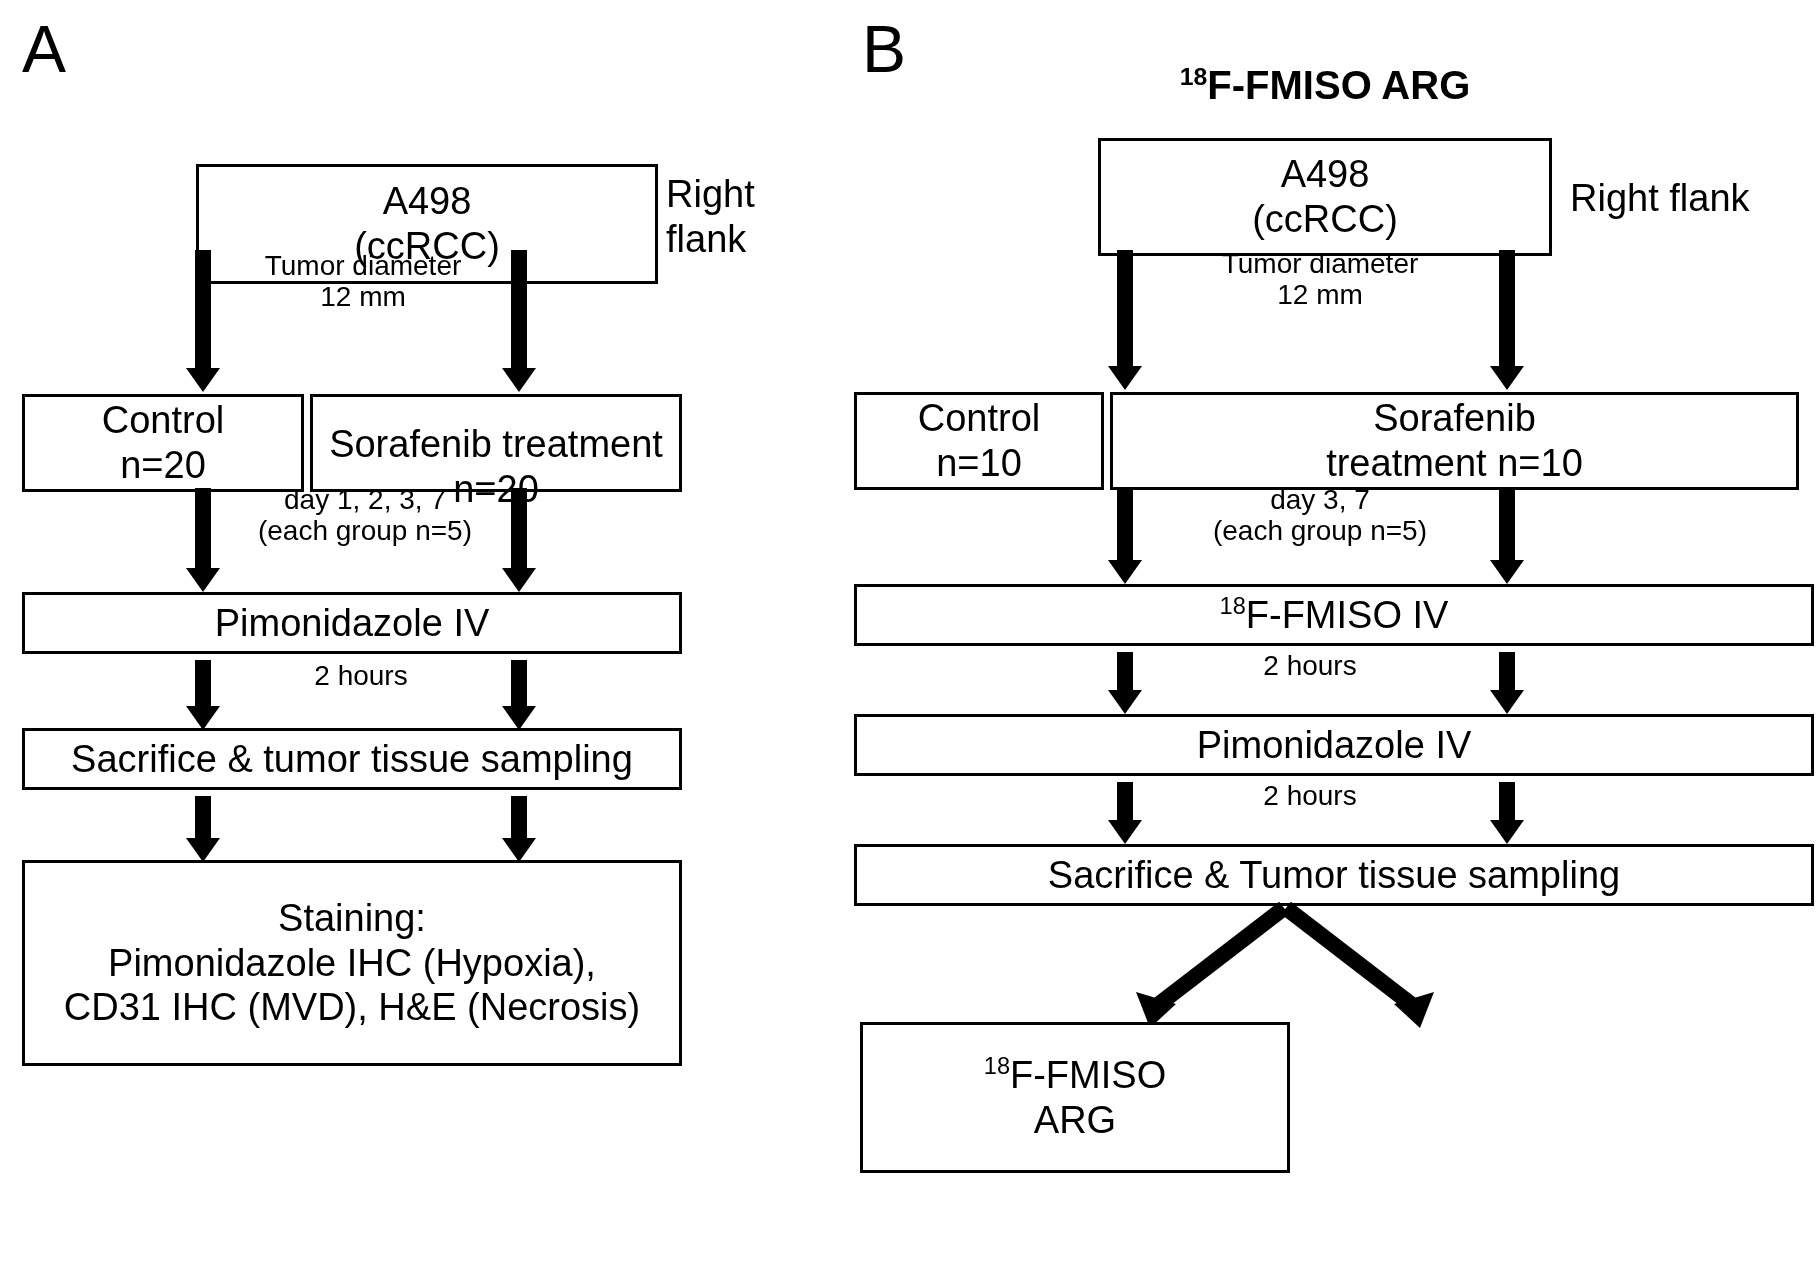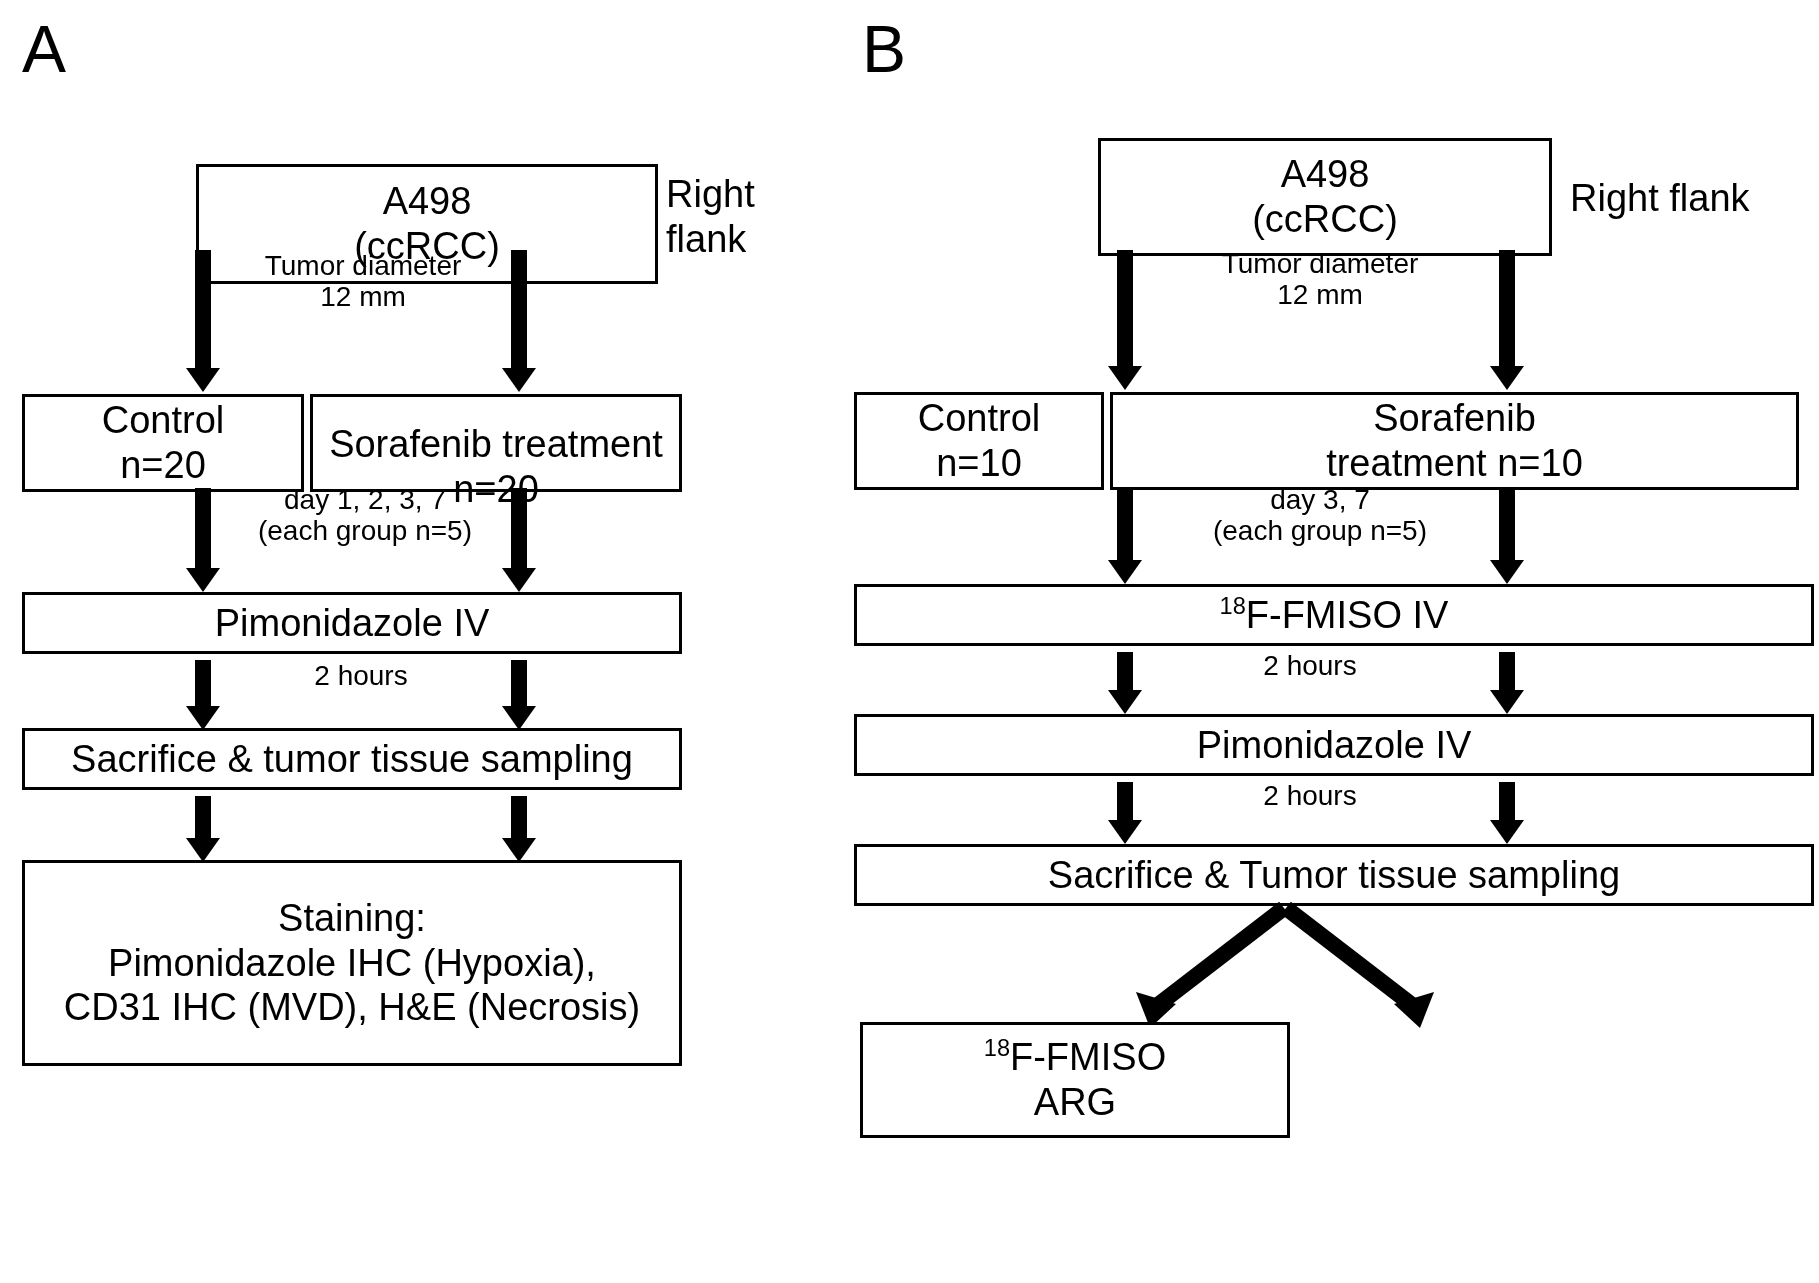--- a/index.html
+++ b/index.html
@@ -171,20 +171,21 @@
   </div>
 
   <div class="abs box" style="left:22px; top:860px; width:660px; height:206px;">
     <div class="inner" style="white-space:pre-line;">Staining:
 Pimonidazole IHC (Hypoxia),
 CD31 IHC (MVD), H&amp;E (Necrosis)</div>
   </div>
 
   <div class="abs panel-letter" style="left:862px; top:16px;">B</div>
 
+  <div class="abs panel-title" style="left:1000px; top:64px; width:650px;"><sup>18</sup><span>F-FMISO ARG</span></div>
 
   <div class="abs box" style="left:1098px; top:138px; width:454px; height:118px;">
     <div class="inner" style="white-space:pre-line;">A498
 (ccRCC)</div>
   </div>
   <div class="abs side-label" style="left:1570px; top:176px; width:250px;">Right flank</div>
 
   <div class="arrow-down" style="left:1108px; top:250px; width:34px; height:140px;">
     <div class="shaft" style="width:16px; height:118px;"></div>
     <div class="head"></div>
@@ -251,19 +252,19 @@
 
   <svg class="diag-arrows" style="left:854px; top:900px; width:960px; height:150px;" viewBox="0 0 960 150">
     <g fill="none" stroke="#000000" stroke-width="16" stroke-linecap="butt">
       <line x1="430" y1="8" x2="300" y2="108"></line>
       <line x1="432" y1="8" x2="562" y2="108"></line>
     </g>
     <polygon points="296,128 282,92 322,104" fill="#000000"></polygon>
     <polygon points="566,128 580,92 540,104" fill="#000000"></polygon>
   </svg>
 
-  <div class="abs box" style="left:860px; top:1022px; width:430px; height:116px;">
+  <div class="abs box" style="left:860px; top:1022px; width:430px; height:151px;">
     <div class="inner" style="white-space:pre-line;"><sup>18</sup><span>F-FMISO
 ARG</span></div>
   </div>
 
 
 </div>
 
 </body></html>

